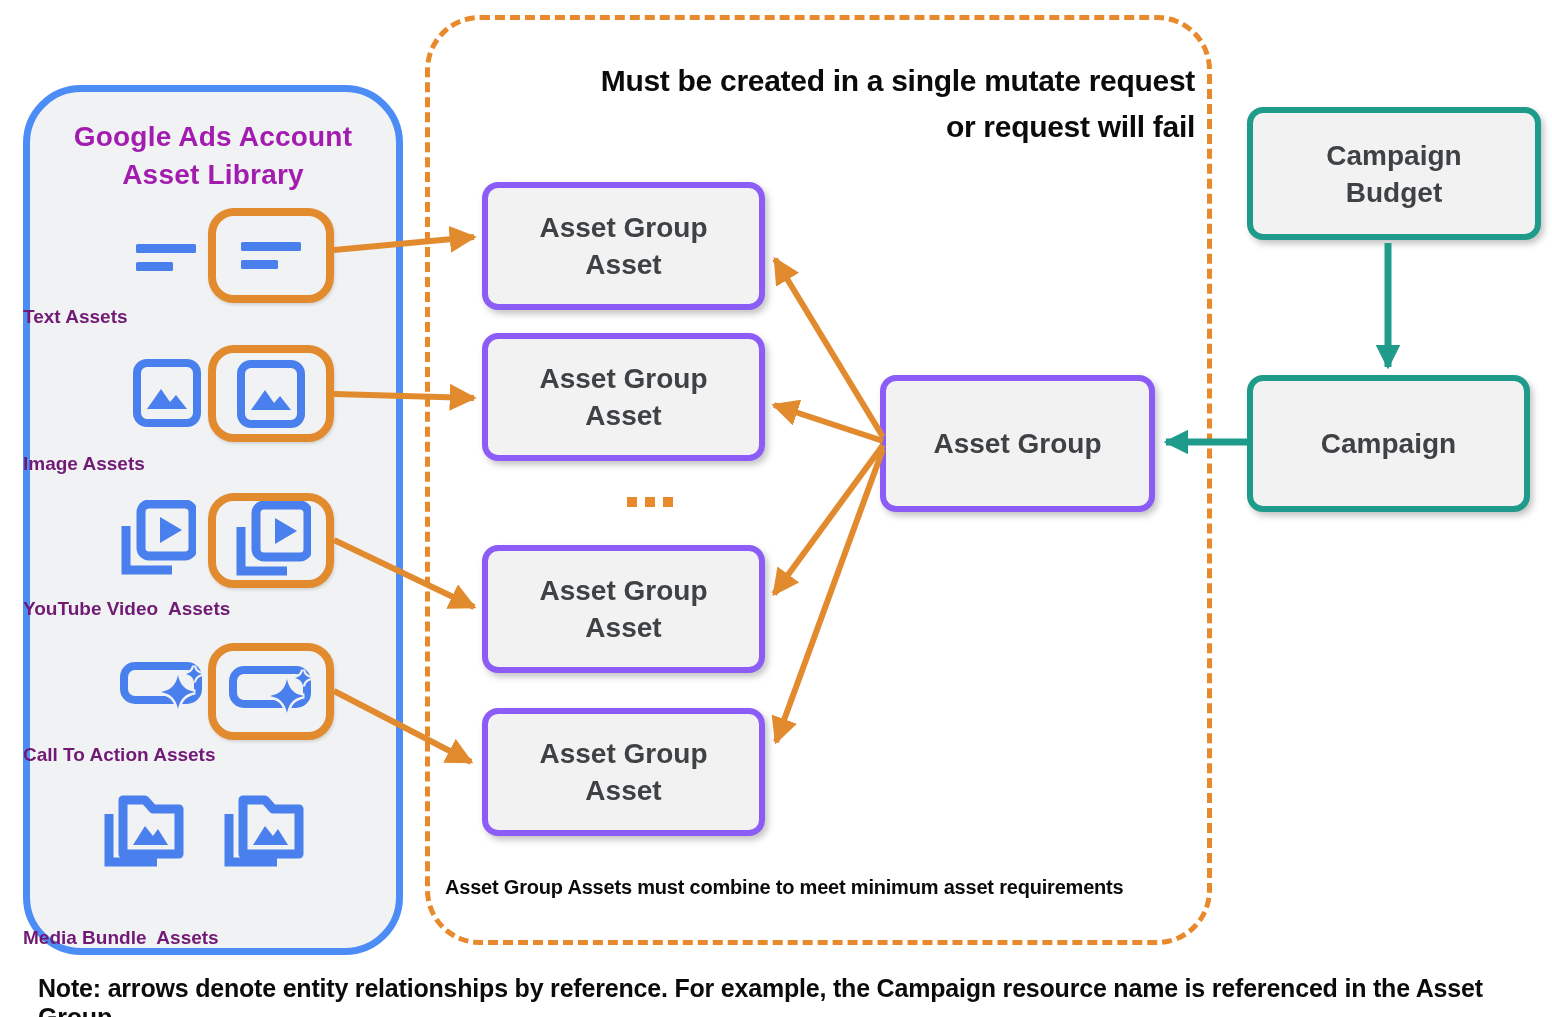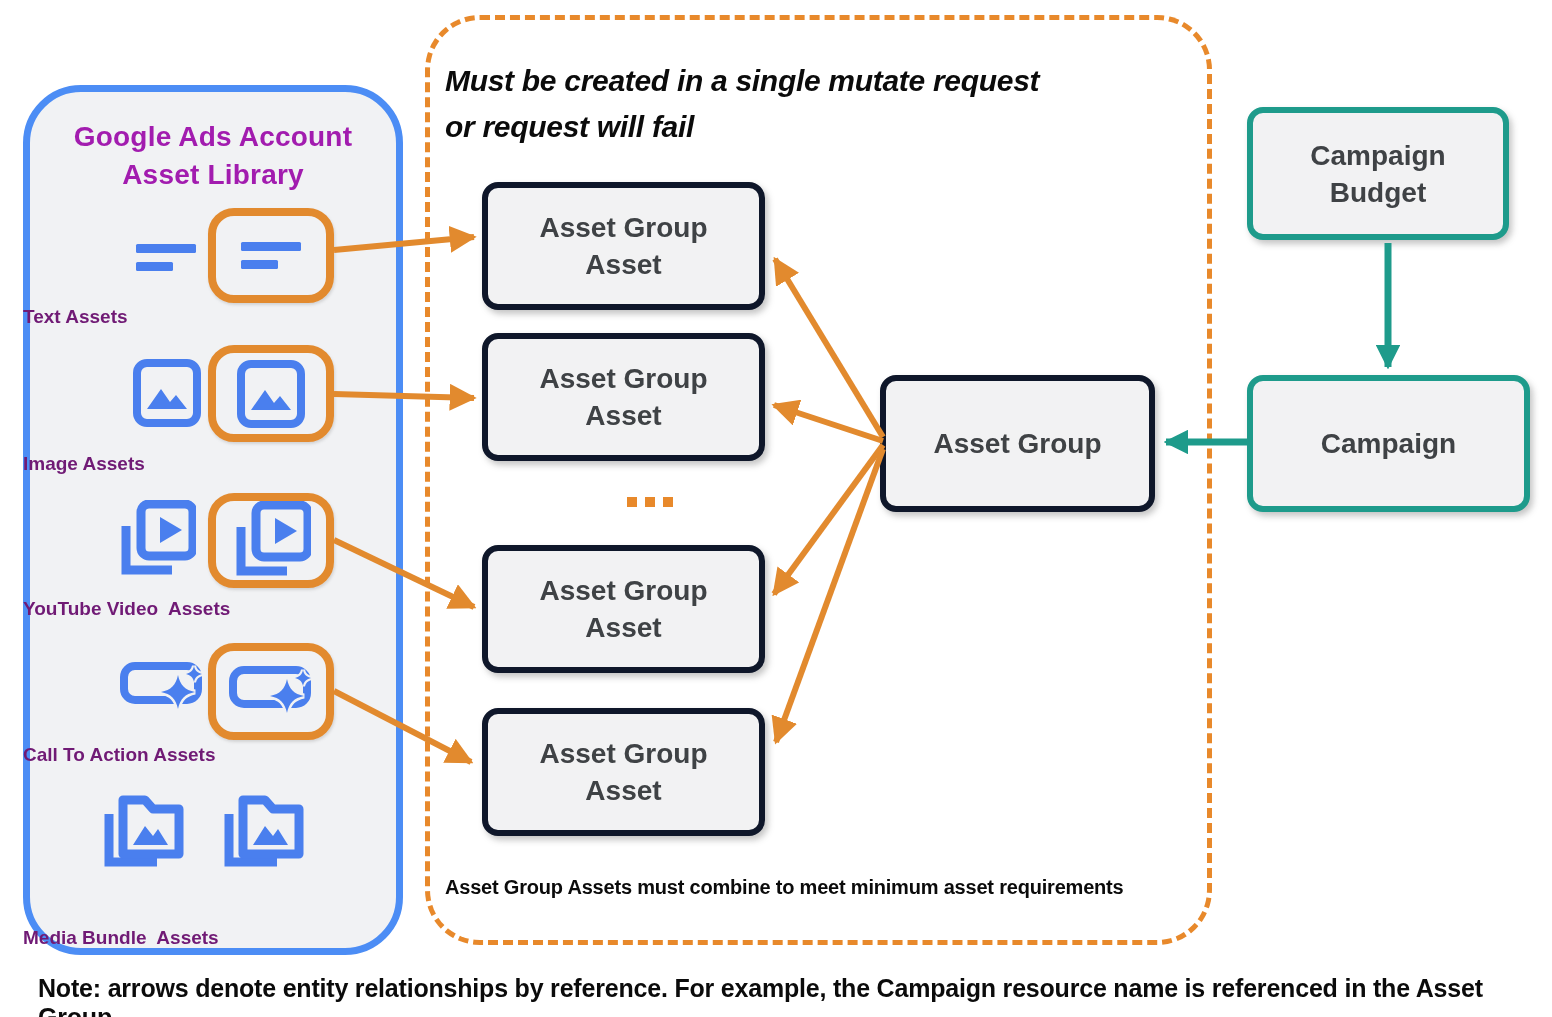--- a/index.html
+++ b/index.html
@@ -28,31 +28,31 @@
     box-shadow:1px 2px 3px rgba(120,120,120,.25);
   }
   .icon{color:#4A7FEE;display:block;}
 
   
   .mutate-box{
     left:425px;top:15px;width:787px;height:930px;box-sizing:border-box;
     border:5px dashed #E8892B;border-radius:55px;background:transparent;
   }
   .mutate-heading{
-    left:445px;top:58px;width:750px;text-align:left;
-    font-style:italic;font-weight:bold;font-size:30px;line-height:46px;color:#0b0b0b;
+    left:445px;top:58px;width:750px;text-align:right;
+    font-weight:bold;font-size:30px;line-height:46px;color:#0b0b0b;
     letter-spacing:-.3px;
   }
   .entity-box{
     box-sizing:border-box;background:#F2F2F3;border-radius:16px;
     display:flex;align-items:center;justify-content:center;text-align:center;
     font-size:28px;font-weight:bold;color:#3F4245;line-height:37px;
     box-shadow:3px 4px 6px rgba(110,110,110,.4);
   }
-  .orange-box{border:6px solid #0f172a;}
+  .orange-box{border:6px solid #8b5cf6;}
   .teal-box{border:6px solid #1E9B8B;}
   .agasset{left:482px;width:283px;height:128px;}
   .ellipsis{left:627px;top:497px;display:flex;gap:8px;}
   .ellipsis span{width:10px;height:10px;background:#E8892B;display:block;}
   .mutate-footnote{
     left:445px;top:876px;width:750px;text-align:left;
     font-size:20px;font-weight:bold;color:#0b0b0b;letter-spacing:-.2px;
   }
   .note-text{
     left:38px;top:974px;width:1490px;
@@ -180,21 +180,21 @@
   <div class="abs entity-box orange-box agasset" style="top:708px;">
     <span style="width:180px;">Asset Group Asset</span>
   </div>
 
   <div class="abs mutate-footnote">Asset Group Assets must combine to meet minimum asset requirements</div>
 
   <div class="abs entity-box orange-box" style="left:880px;top:375px;width:275px;height:137px;">
     <span>Asset Group</span>
   </div>
 
-  <div class="abs entity-box teal-box" style="left:1247px;top:107px;width:262px;height:133px;">
+  <div class="abs entity-box teal-box" style="left:1247px;top:107px;width:294px;height:133px;">
     <span style="width:180px;">Campaign Budget</span>
   </div>
 
   <div class="abs entity-box teal-box" style="left:1247px;top:375px;width:283px;height:137px;">
     <span>Campaign</span>
   </div>
 
   <div class="abs note-text">Note: arrows denote entity relationships by reference. For example, the Campaign resource name is referenced in the Asset Group.</div>
 
   <svg class="abs arrows" width="1552" height="1017" viewBox="0 0 1552 1017">

